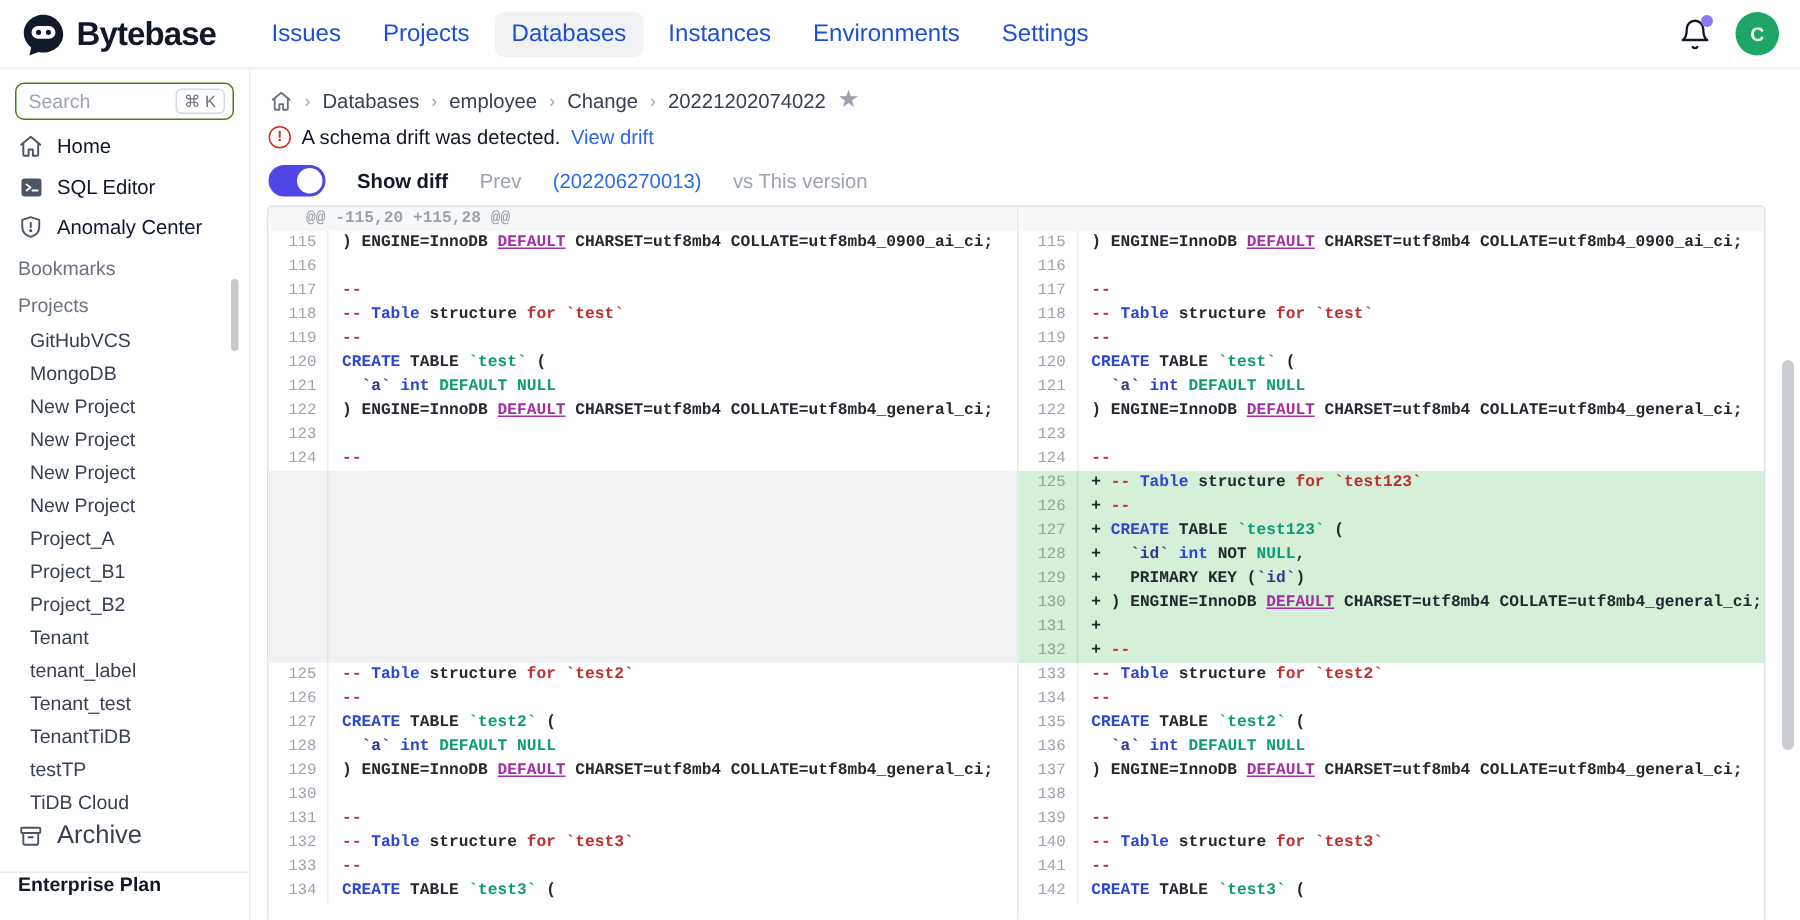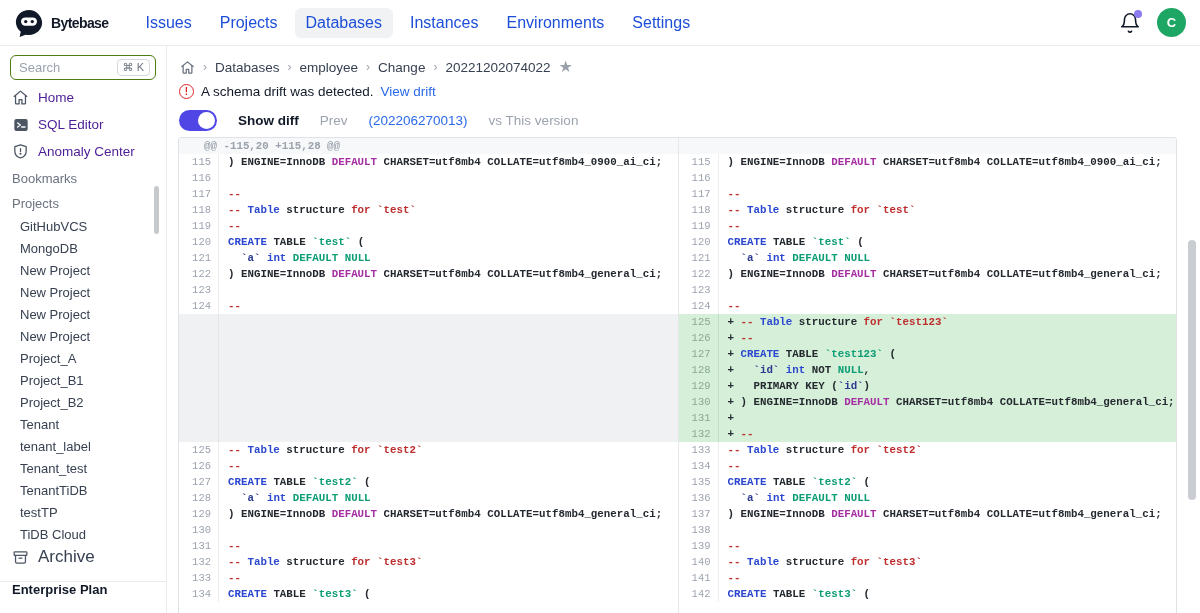--- a/index.html
+++ b/index.html
@@ -5,36 +5,36 @@
   * { box-sizing: border-box; }
   html,body { margin:0; padding:0; }
   body {
     width:1200px; height:613px; overflow:hidden; position:relative;
     font-family:"Liberation Sans",sans-serif; background:#fff; color:#1f2937;
   }
   
   .navbar{position:absolute;top:0;left:0;right:0;height:46px;display:flex;align-items:center;
     padding:0 14px;border-bottom:1px solid #e9ebee;background:#fff;z-index:5;}
   .brand{display:flex;align-items:center;gap:7px;cursor:pointer;}
-  .brand-text{font-size:14px;font-weight:800;color:#111827;letter-spacing:-0.6px;}
+  .brand-text{font-size:22px;font-weight:800;color:#111827;letter-spacing:-0.6px;}
   .nav-links{display:flex;align-items:center;margin-left:26px;gap:6px;}
   .nav-link{font-size:16px;color:#1d4ed8;padding:6px 11px;border-radius:6px;cursor:pointer;white-space:nowrap;}
   .nav-link.active{background:#f1f2f4;}
   .nav-right{margin-left:auto;display:flex;align-items:center;gap:16px;}
   .bell-wrap{position:relative;width:22px;height:22px;cursor:pointer;}
   .bell-dot{position:absolute;top:-2px;right:-1px;width:8px;height:8px;border-radius:50%;background:#8b79f1;}
   .avatar{width:29px;height:29px;border-radius:50%;background:#1ea665;color:#fff;font-size:13px;font-weight:600;
     display:flex;align-items:center;justify-content:center;cursor:pointer;}
   
   .sidebar{position:absolute;top:46px;left:0;width:167px;bottom:0;background:#fff;border-right:1px solid #e9ebee;}
   .search-box{margin:9px 10px 4px 10px;height:25px;border:1px solid #4d7c0f;border-radius:6px;display:flex;
     align-items:center;padding:0 5px 0 8px;cursor:text;}
   .search-ph{color:#9ca3af;font-size:13px;flex:1;}
   .kbd{border:1px solid #d6d9de;border-radius:4px;font-size:11px;color:#6b7280;padding:1px 5px;background:#fff;}
-  .side-item{display:flex;align-items:center;gap:9px;padding:5px 12px;font-size:13.5px;color:#4c1d95;cursor:pointer;}
+  .side-item{display:flex;align-items:center;gap:9px;padding:5px 12px;font-size:13.5px;color:#0f172a;cursor:pointer;}
   .side-item .ic{width:17px;height:17px;display:inline-flex;align-items:center;justify-content:center;flex:none;}
   .side-section{padding:6px 12px 4px 12px;font-size:13px;color:#6b7280;}
   .proj-item{padding:3.5px 12px 3.5px 20px;font-size:13px;color:#374151;cursor:pointer;white-space:nowrap;}
   .archive-item{position:absolute;left:0;right:0;bottom:40px;display:flex;align-items:center;gap:9px;
     padding:6px 12px;font-size:17px;color:#374151;cursor:pointer;}
   .side-footer{position:absolute;left:0;right:0;bottom:0;height:32px;border-top:1px solid #e9ebee;
     display:flex;padding:0 12px;font-size:13px;font-weight:700;color:#111827;background:#fff;}
   .side-scrollbar{position:absolute;top:140px;right:7px;width:5px;height:48px;border-radius:3px;background:#c7cacd;}
   
   .main{position:absolute;top:46px;left:167px;right:0;bottom:0;background:#fff;}
@@ -63,21 +63,21 @@
     font-size:10.5px;}
   .lcode{flex:1;padding-left:9px;overflow:hidden;color:#24292f;font-weight:600;}
   .drow.hunk{background:#f7f8fa;color:#9aa2ab;}
   .drow.hunk .hunktext{padding-left:25px;font-weight:600;}
   .drow.add{background:#d5efd8;}
   .drow.add .lnum{border-right:1px solid #bfdfc5;color:#8aa892;}
   .drow.empty{background:#f0f1f3;}
   .drow.empty .lnum{border-right:1px solid #e3e5e8;}
   .tk-k{color:#2b47cf;font-weight:700;}
   .tk-g{color:#0c9d75;font-weight:700;}
-  .tk-m{color:#a42ea2;font-weight:700;}
+  .tk-m{color:#a42ea2;font-weight:700;text-decoration:underline;}
   .tk-r{color:#bf2e2e;font-weight:700;}
   .tk-v{color:#2b3990;font-weight:700;}
   .tk-p{color:#24292f;}
   .tk-b{color:#24292f;font-weight:700;}
   .h-scrollbar{position:absolute;bottom:4px;left:8px;right:16px;height:7px;border-radius:4px;background:#c3c6c9;}
   .page-scrollbar{position:absolute;right:4px;top:240px;width:8px;height:260px;border-radius:4px;background:#c9ccd0;z-index:6;}
 </style>
 </head>
 <body>
 

